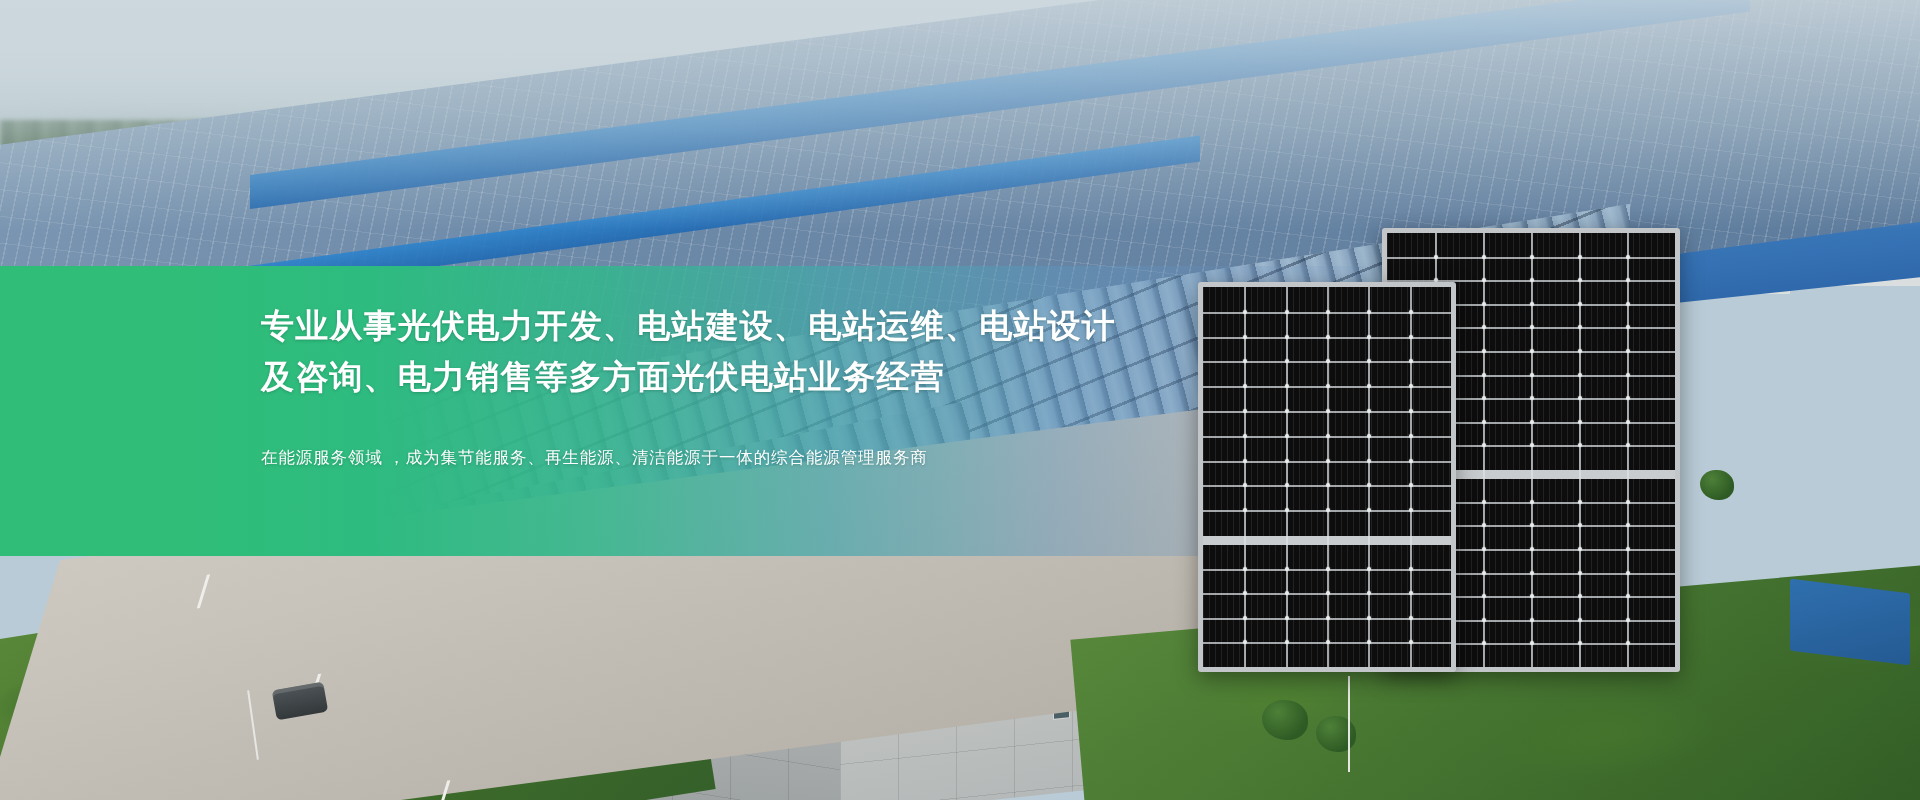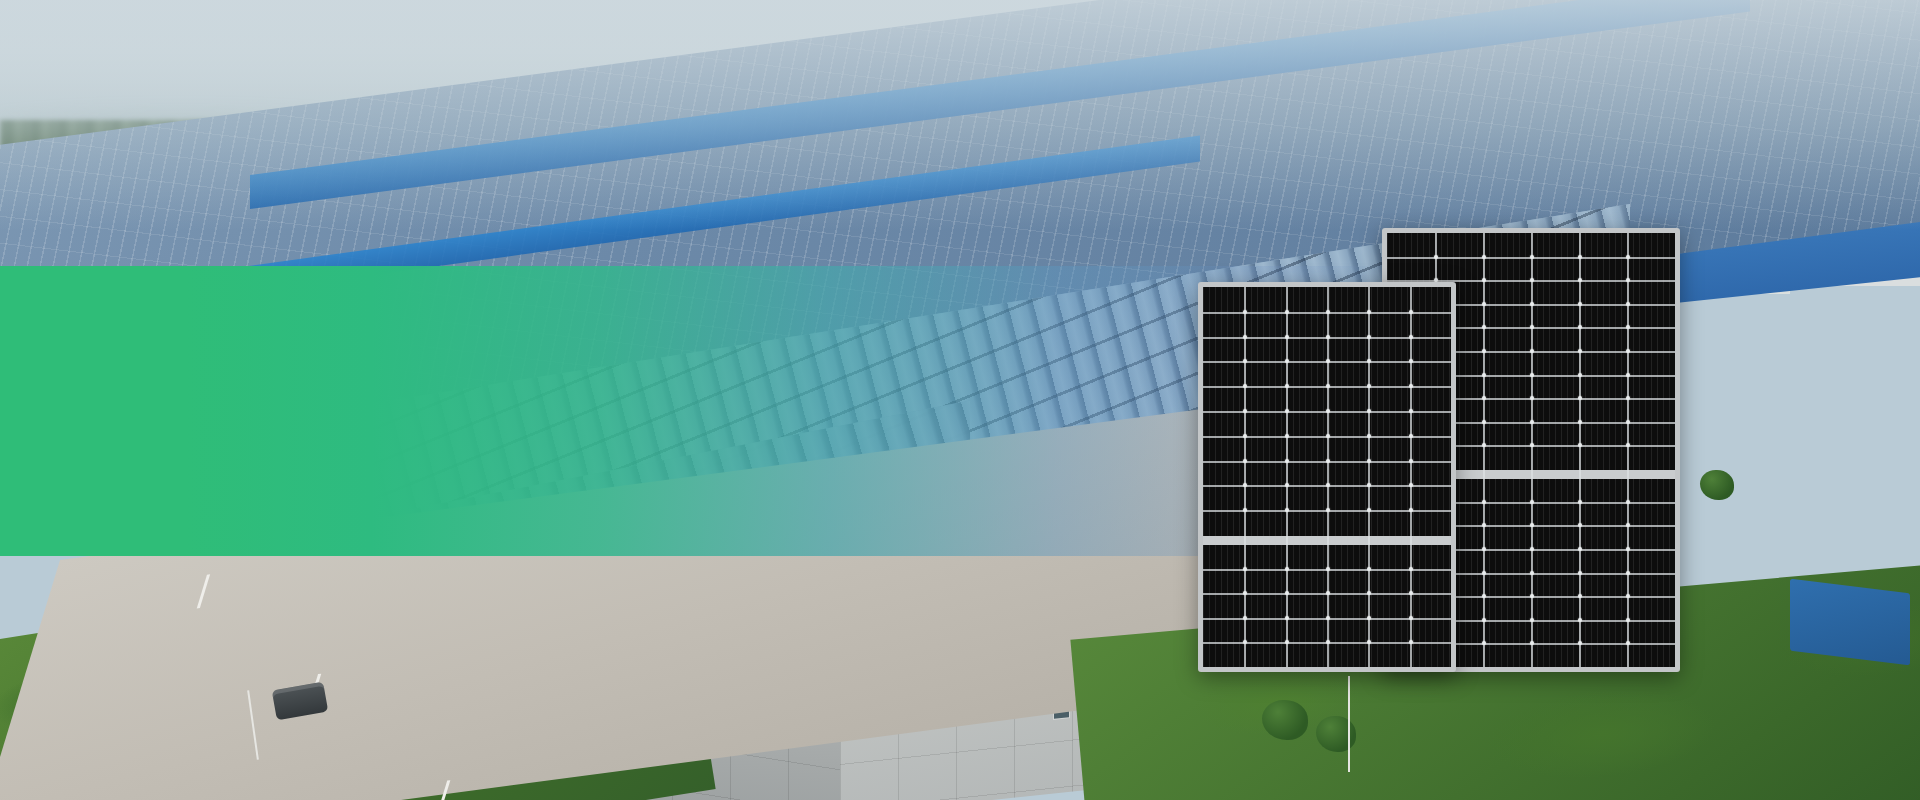--- a/index.html
+++ b/index.html
@@ -342,20 +342,25 @@
     <div class="tree" style="left:1316px;top:716px;width:40px;height:36px;"></div>
     <div class="tree" style="left:1700px;top:470px;width:34px;height:30px;"></div>
     <div class="lamp" style="left:1348px;top:676px;height:96px;"></div>
     <div class="lamp" style="left:252px; top:690px;height:70px;transform:rotate(-8deg)"></div>
 
     <div class="haze"></div>
   </div>
 
   <div class="overlay"></div>
 
+  <div class="copy">
+    <div class="headline">专业从事光伏电力开发、电站建设、电站运维、电站设计</div>
+    <div class="headline">及咨询、电力销售等多方面光伏电站业务经营</div>
+    <div class="subline">在能源服务领域 ，成为集节能服务、再生能源、清洁能源于一体的综合能源管理服务商</div>
+  </div>
 
   <div class="panel" id="panel-back">
     <div class="panel-inner">
       <div class="fingers"></div>
       <div class="cellgrid">
           <div class="midsplit" style="top: 237px;"></div>
           <div class="v" style="left: 48px;"></div>
           <div class="v" style="left: 96px;"></div>
           <div class="v" style="left: 144px;"></div>
           <div class="v" style="left: 192px;"></div>

